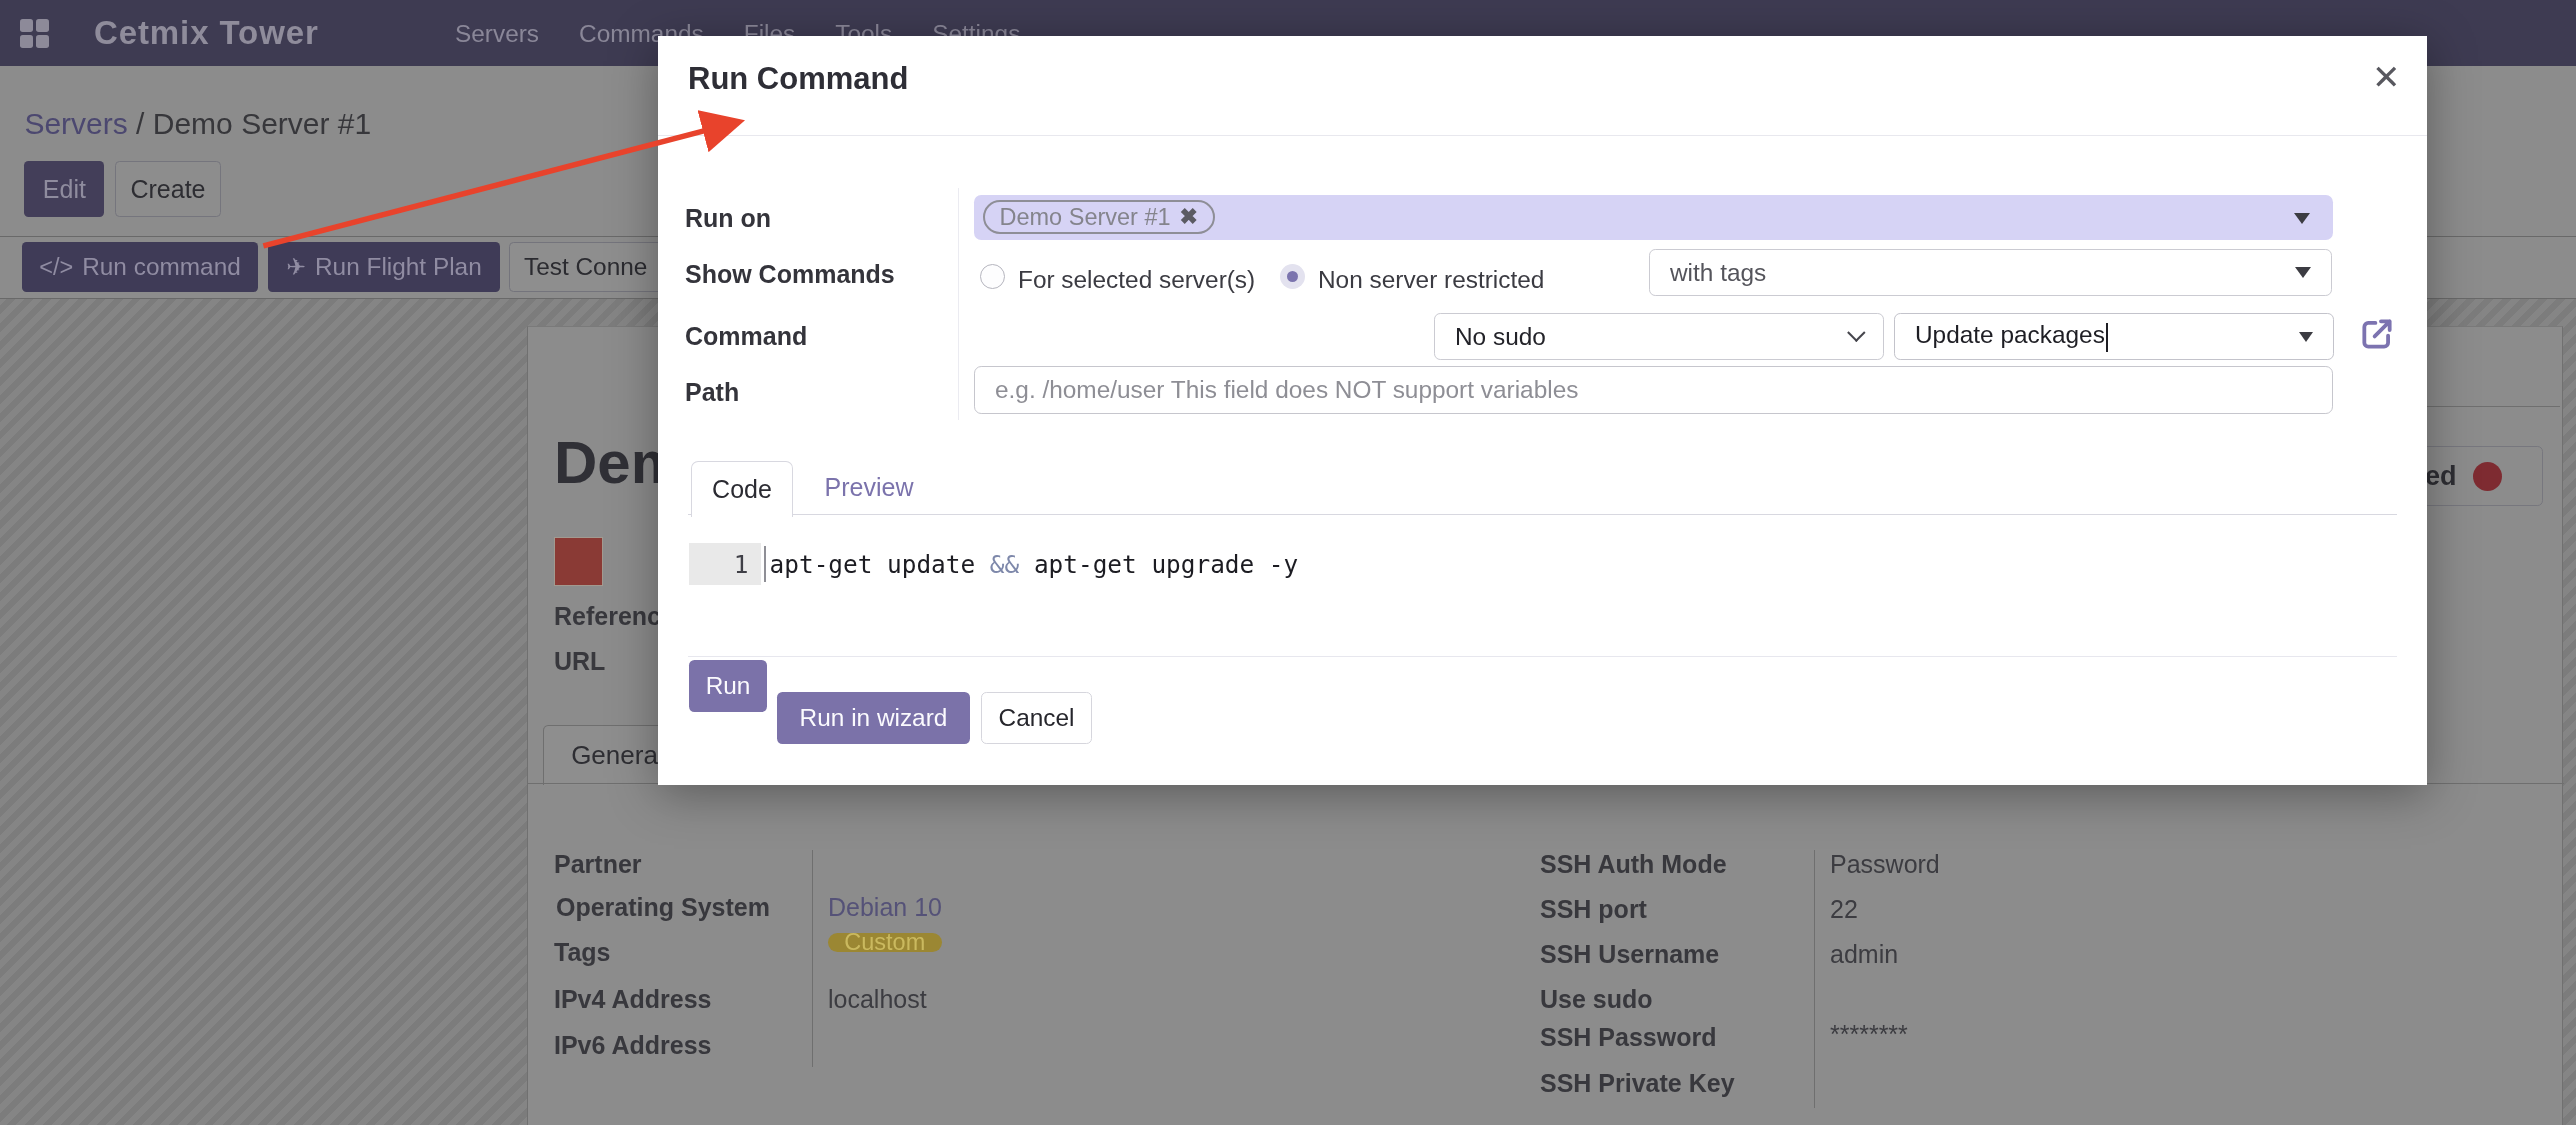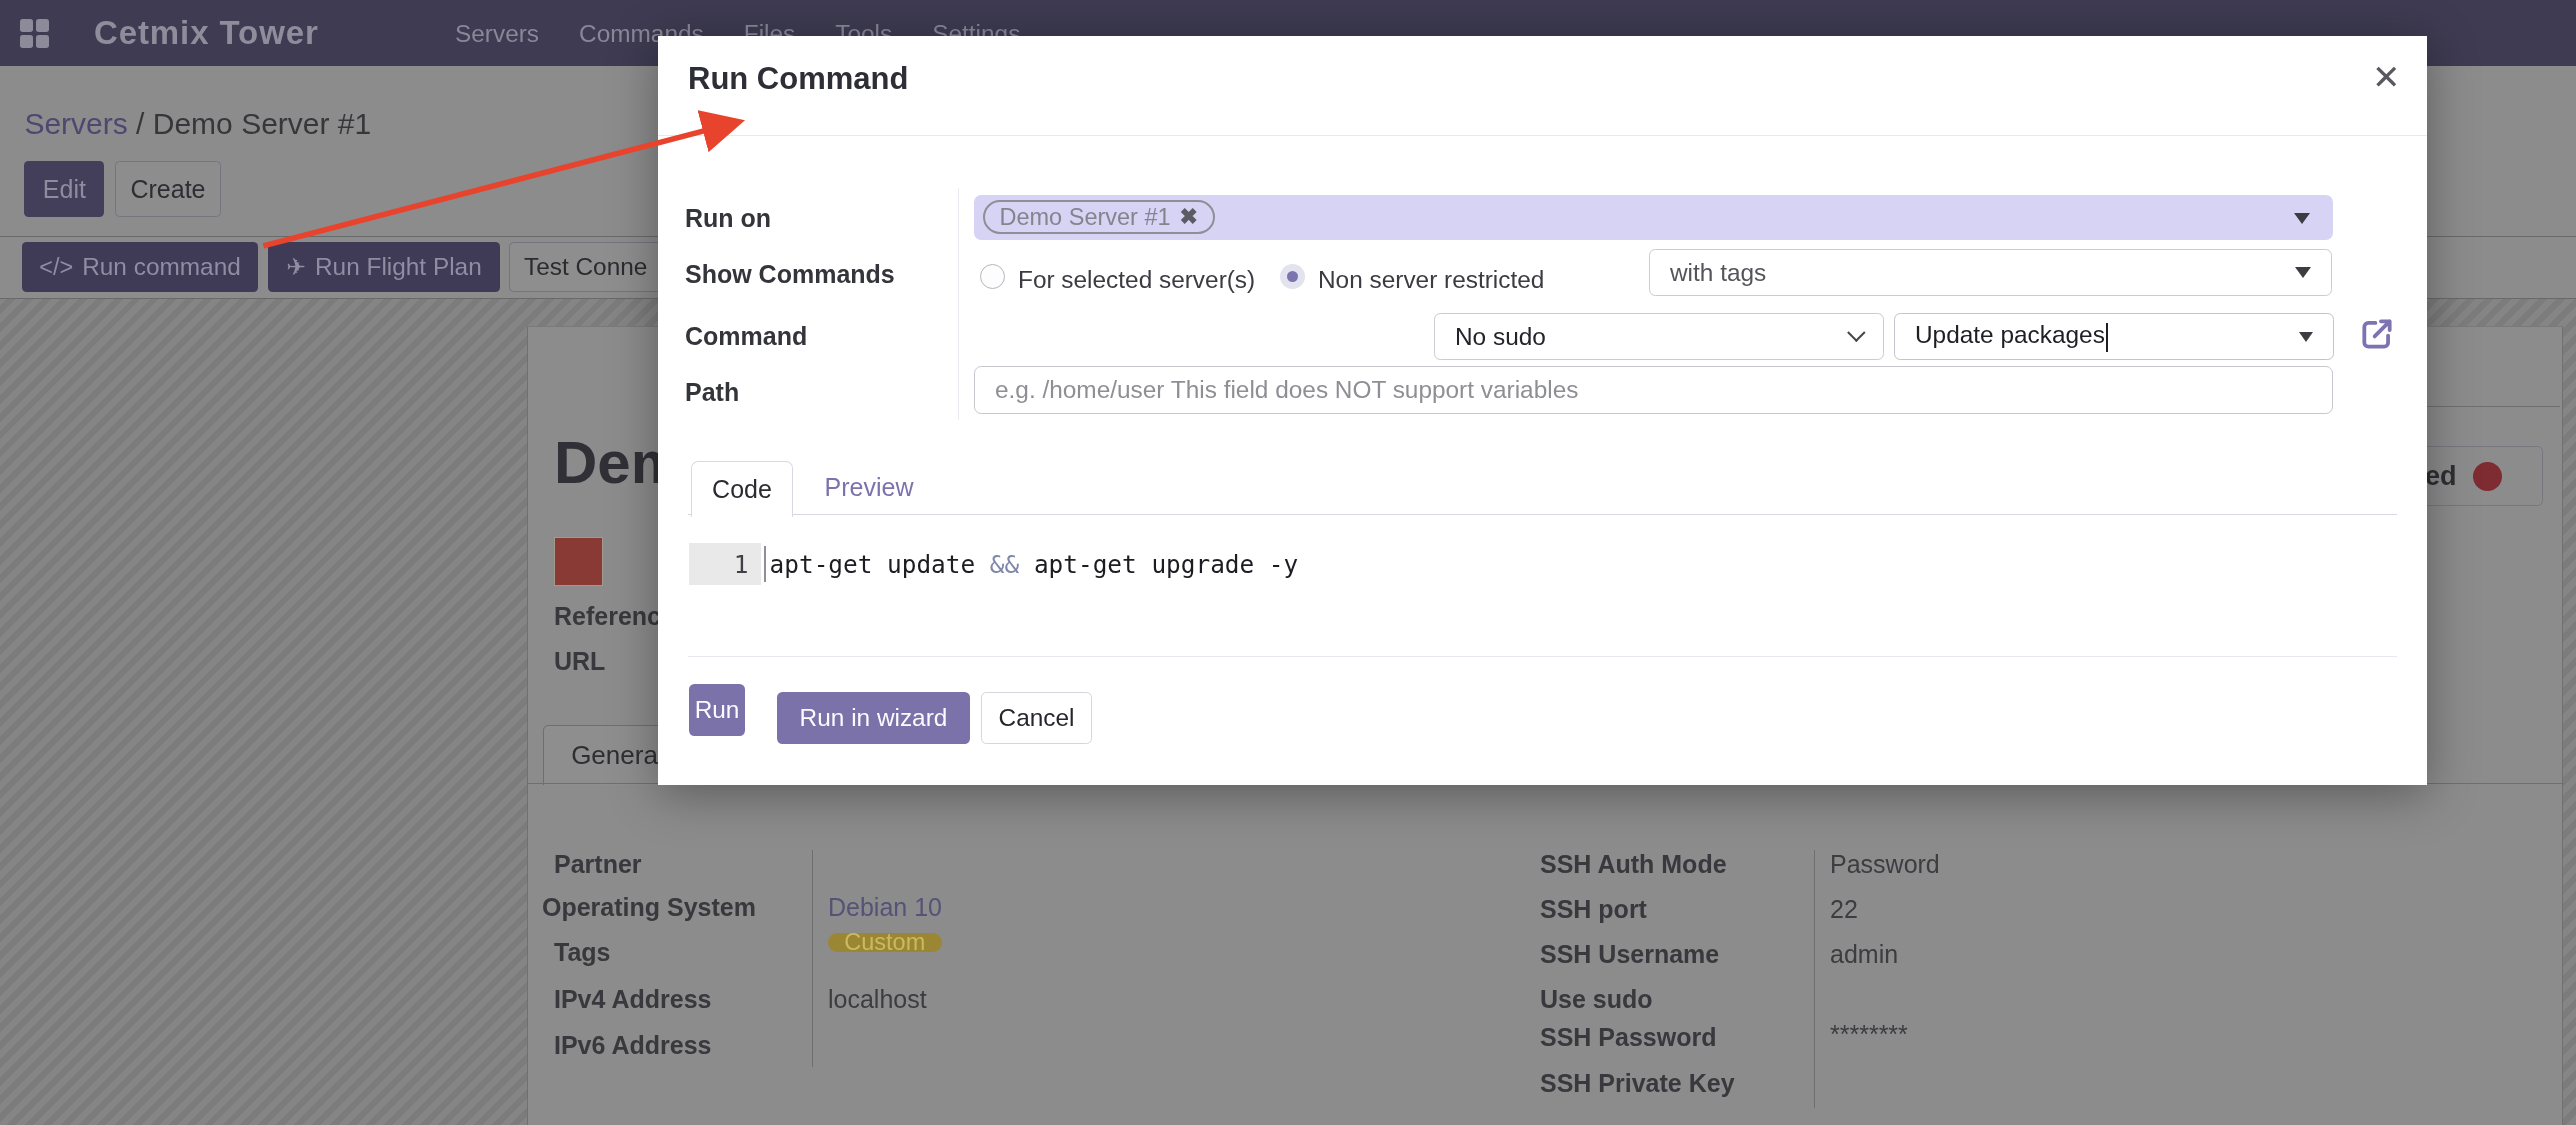--- a/index.html
+++ b/index.html
@@ -135,21 +135,21 @@
   <div class="abs smart-line"></div>
   <div class="abs status-box">
     <span class="status-text">pped</span>
     <span class="status-dot"></span>
   </div>
 
   <div class="abs bg-tab">General</div>
   <div class="abs bg-tabline"></div>
 
   <div class="abs lbl" style="left:26px; top:523px;">Partner</div>
-  <div class="abs lbl" style="left:14px; top:566px;">Operating System</div>
+  <div class="abs lbl" style="left:28px; top:566px;">Operating System</div>
   <div class="abs lbl" style="left:26px; top:611px;">Tags</div>
   <div class="abs lbl" style="left:26px; top:658px;">IPv4 Address</div>
   <div class="abs lbl" style="left:26px; top:704px;">IPv6 Address</div>
   <div class="abs vsep" style="left:284px; top:523px; height:217px;"></div>
   <div class="abs val" style="left:300px; top:566px; color:#555278;">Debian 10</div>
   <div class="abs" style="left:300px; top:606px; height:19px; border-radius:18px; background:#9b8733; color:#cab95f; font-size:23.5px; display:inline-flex; align-items:center; padding:0 16.3px;">Custom</div>
   <div class="abs val" style="left:300px; top:658px;">localhost</div>
 
   <div class="abs lbl" style="left:1012px; top:523px;">SSH Auth Mode</div>
   <div class="abs lbl" style="left:1012px; top:568px;">SSH port</div>
@@ -214,21 +214,21 @@
   <div class="abs tab-code">Code</div>
   <div class="abs tab-preview">Preview</div>
 
   <div class="abs code-row">
     <span class="gutter">1</span>
     <span class="ace-cursor"></span>
     <span class="code-text"><span>apt-get update </span><span class="tok-op">&amp;&amp;</span><span> apt-get upgrade -y</span></span>
   </div>
 
   <div class="abs footer-div"></div>
-  <div class="abs btn btn-modal btn-primary" style="left:31px; top:648px; width:56px;">Run</div>
+  <div class="abs btn btn-modal btn-primary" style="left:31px; top:624px; width:78px;">Run</div>
   <div class="abs btn btn-modal btn-primary" style="left:119px; top:656px; width:193px;">Run in wizard</div>
   <div class="abs btn btn-modal btn-cancel" style="left:323px; top:656px; width:111px;">Cancel</div>
 </div>
 
 <svg class="abs arrow-layer" viewBox="0 0 2848 1244">
   <defs>
     <marker id="ah" markerWidth="8" markerHeight="8" refX="6" refY="4" orient="auto">
       <path d="M0,0 L8,4 L0,8 z" fill="#e8432c"></path>
     </marker>
   </defs>

